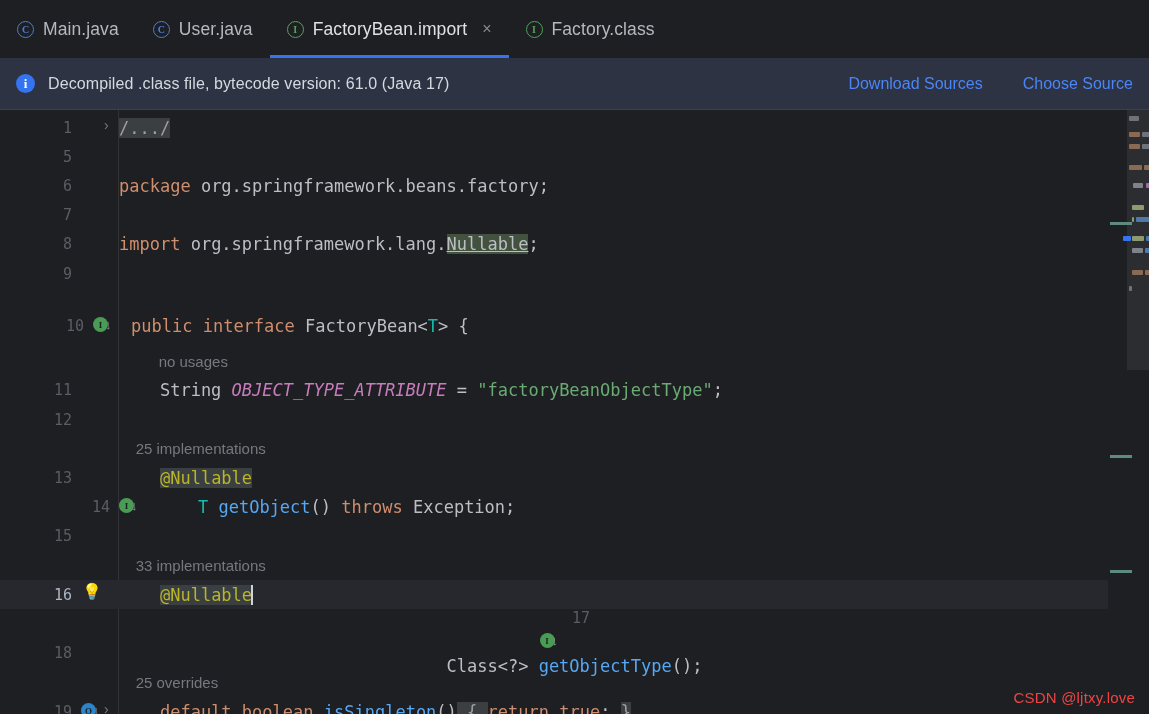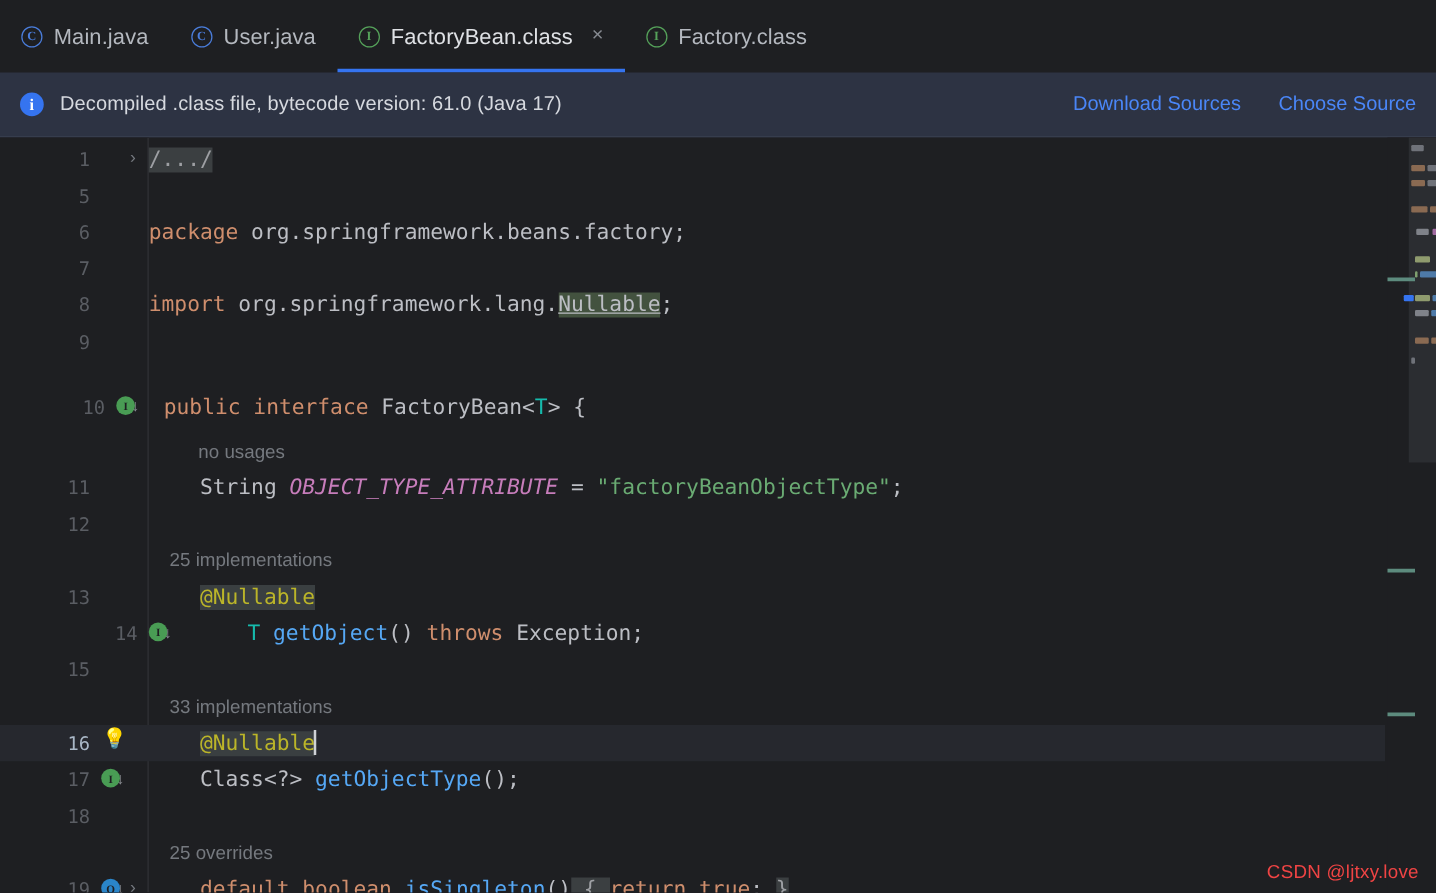--- a/index.html
+++ b/index.html
@@ -68,21 +68,21 @@
     font-size: 13px; font-weight: bold;
     font-family: "Liberation Serif", serif;
     flex: none; margin-right: 13px;
   }
   #notif-text {
     font-size: 16px; color: #d6d9df;
     letter-spacing: .1px;
     text-align: right;
   }
   #notif-actions {
-    margin-left: auto; display: flex; align-items: center; gap: 30px;
+    margin-left: auto; display: flex; align-items: center; gap: 40px;
   }
   .notif-link {
     font-size: 16px; color: #4a86f7; cursor: pointer; white-space: nowrap;
   }
 
   
   #editor {
     position: absolute; top: 110px; left: 0;
     width: 1149px; height: 604px;
     background: #1e1f22;
@@ -206,21 +206,21 @@
     <div class="tab">
       <span class="ficon class-icon">C</span>
       <span class="tab-label">Main.java</span>
     </div>
     <div class="tab">
       <span class="ficon class-icon">C</span>
       <span class="tab-label">User.java</span>
     </div>
     <div class="tab active">
       <span class="ficon interface-icon">I</span>
-      <span class="tab-label">FactoryBean.class</span>
+      <span class="tab-label">FactoryBean.import</span>
       <span class="tab-close">×</span>
     </div>
     <div class="tab">
       <span class="ficon interface-icon">I</span>
       <span class="tab-label">Factory.class</span>
     </div>
   </div>
 
 <div id="notif">
   <div id="notif-info-icon">i</div>
@@ -316,21 +316,21 @@
       <div class="gutter-icon-slot"></div>
       <span class="hint">    33 implementations</span>
     </div>
     <div class="row caret-row" style="top: 470.2px;">
       <div class="lineno">16</div>
       <div class="gutter-icon-slot">
         <span class="bulb-icon">💡</span>
       </div>
       <span class="code"><span>    </span><span class="anno hl">@Nullable</span><span class="caret"></span></span>
     </div>
-    <div class="row" style="top: 499.4px;">
+    <div class="row" style="top: 499.4px; flex-direction: column;">
       <div class="lineno">17</div>
       <div class="gutter-icon-slot">
         <span class="impl-icon">I</span>
         <span class="impl-arrow">↓</span>
       </div>
       <span class="code"><span>    Class&lt;?&gt; </span><span class="method">getObjectType</span><span>();</span></span>
     </div>
     <div class="row" style="top: 528.6px;">
       <div class="lineno">18</div>
       <div class="gutter-icon-slot"></div>

